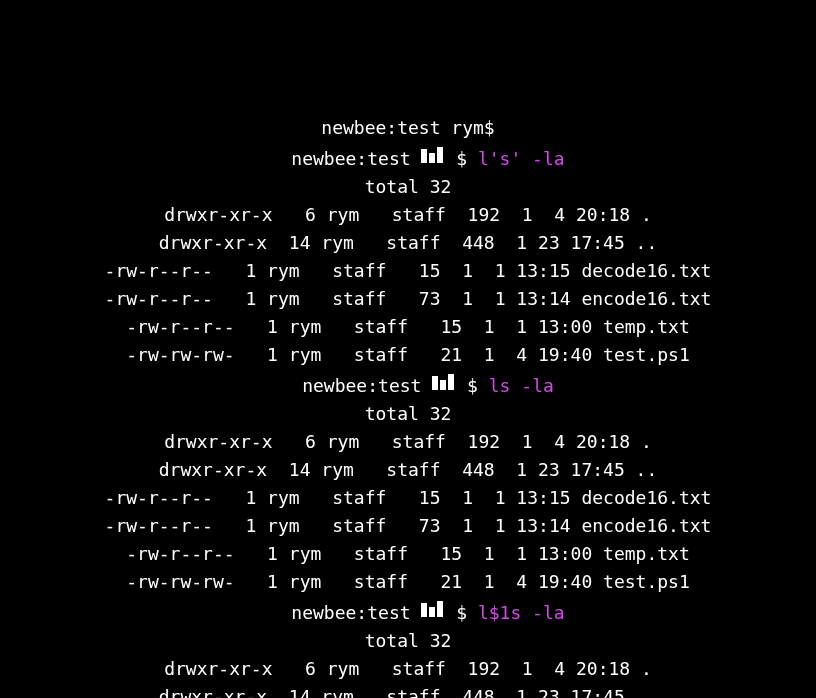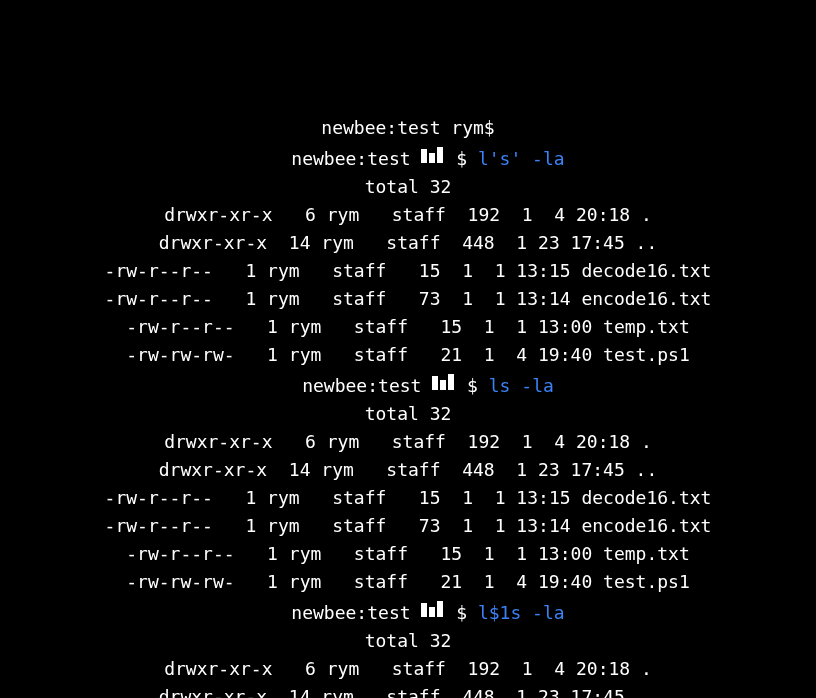--- a/index.html
+++ b/index.html
@@ -25,21 +25,21 @@
       text-align: center;
     }
     .prompt-host {
       color: #ffffff;
       margin-left: 40px;
     }
     .prompt-dollar {
       color: #ffffff;
     }
     .cmd {
-      color: #3b82f6;
+      color: #d946ef;
     }
     .obscured {
       display: inline-block;
       vertical-align: text-bottom;
       position: relative;
       top: 2px;
     }
     .obscured-block {
       display: inline-block;
       background: #ffffff;

